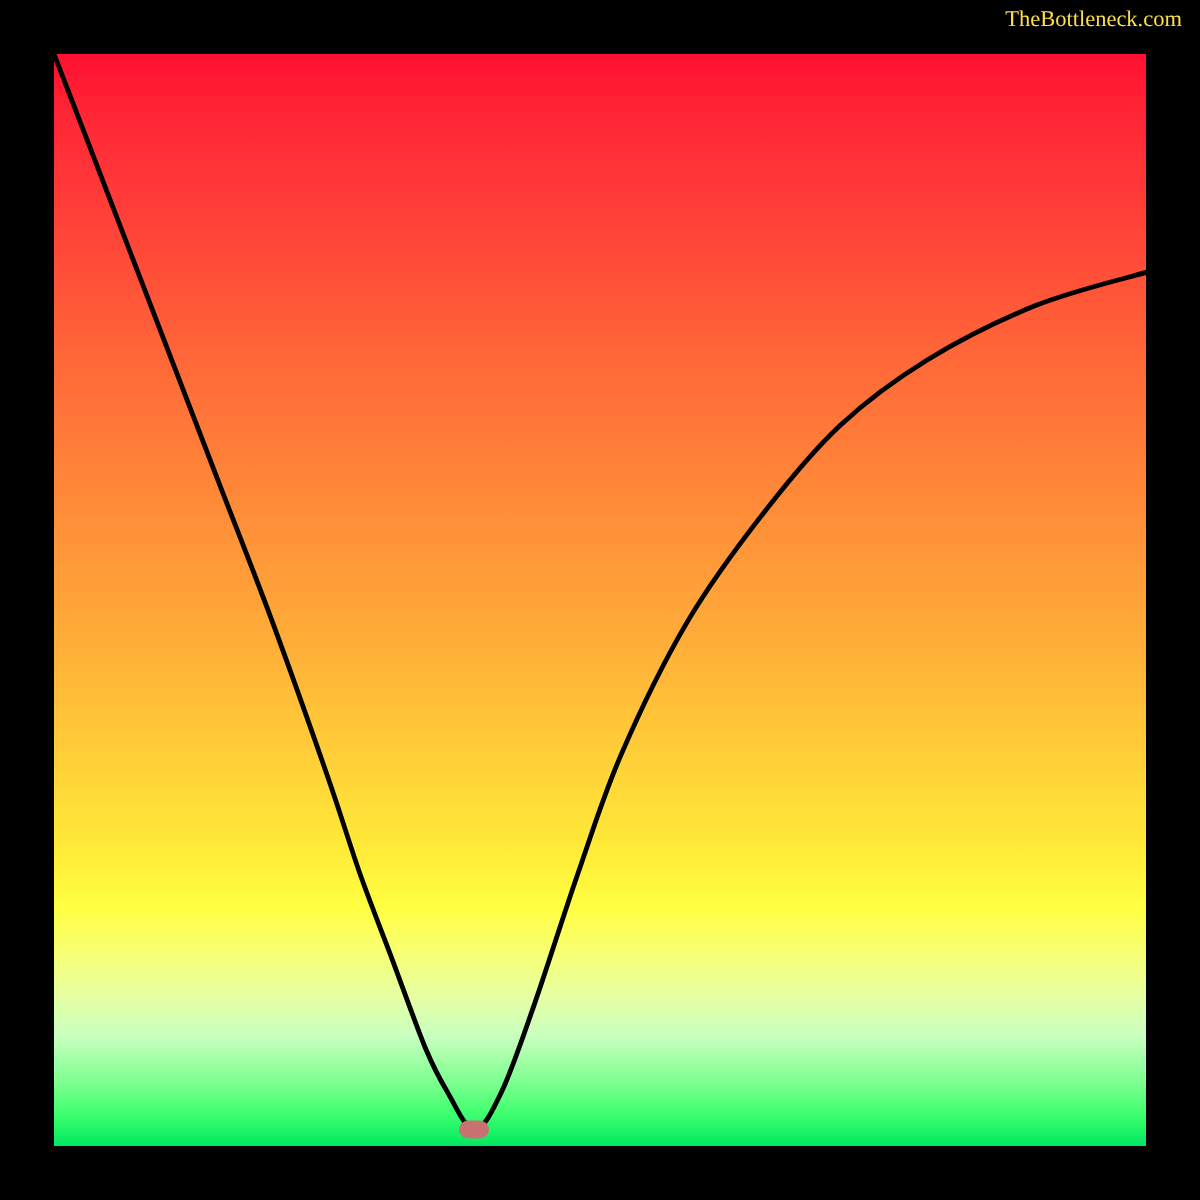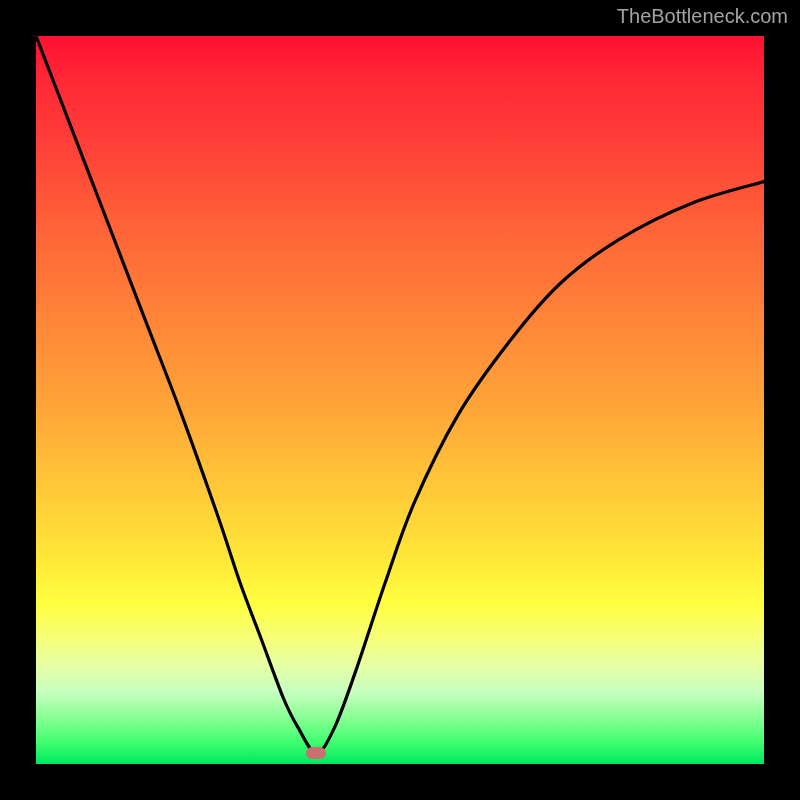--- a/index.html
+++ b/index.html
@@ -8,24 +8,25 @@
     height: 800px;
     background: #000;
     position: relative;
     font-family: Arial, sans-serif;
     overflow: hidden;
   }
   .watermark {
     position: absolute;
     top: 5px;
     right: 12px;
-    color: #a3a3a3;
-    font-size: 20px;
+    color: #fde047;
+    font-size: 15px;
     font-weight: 400;
     z-index: 10;
+    font-family: Liberation Serif, serif;
   }
   .plot-area {
     position: absolute;
     left: 36px;
     top: 36px;
     width: 728px;
     height: 728px;
     background: linear-gradient(to bottom,
       #ff1030 0%,
       #ff2836 6%,

